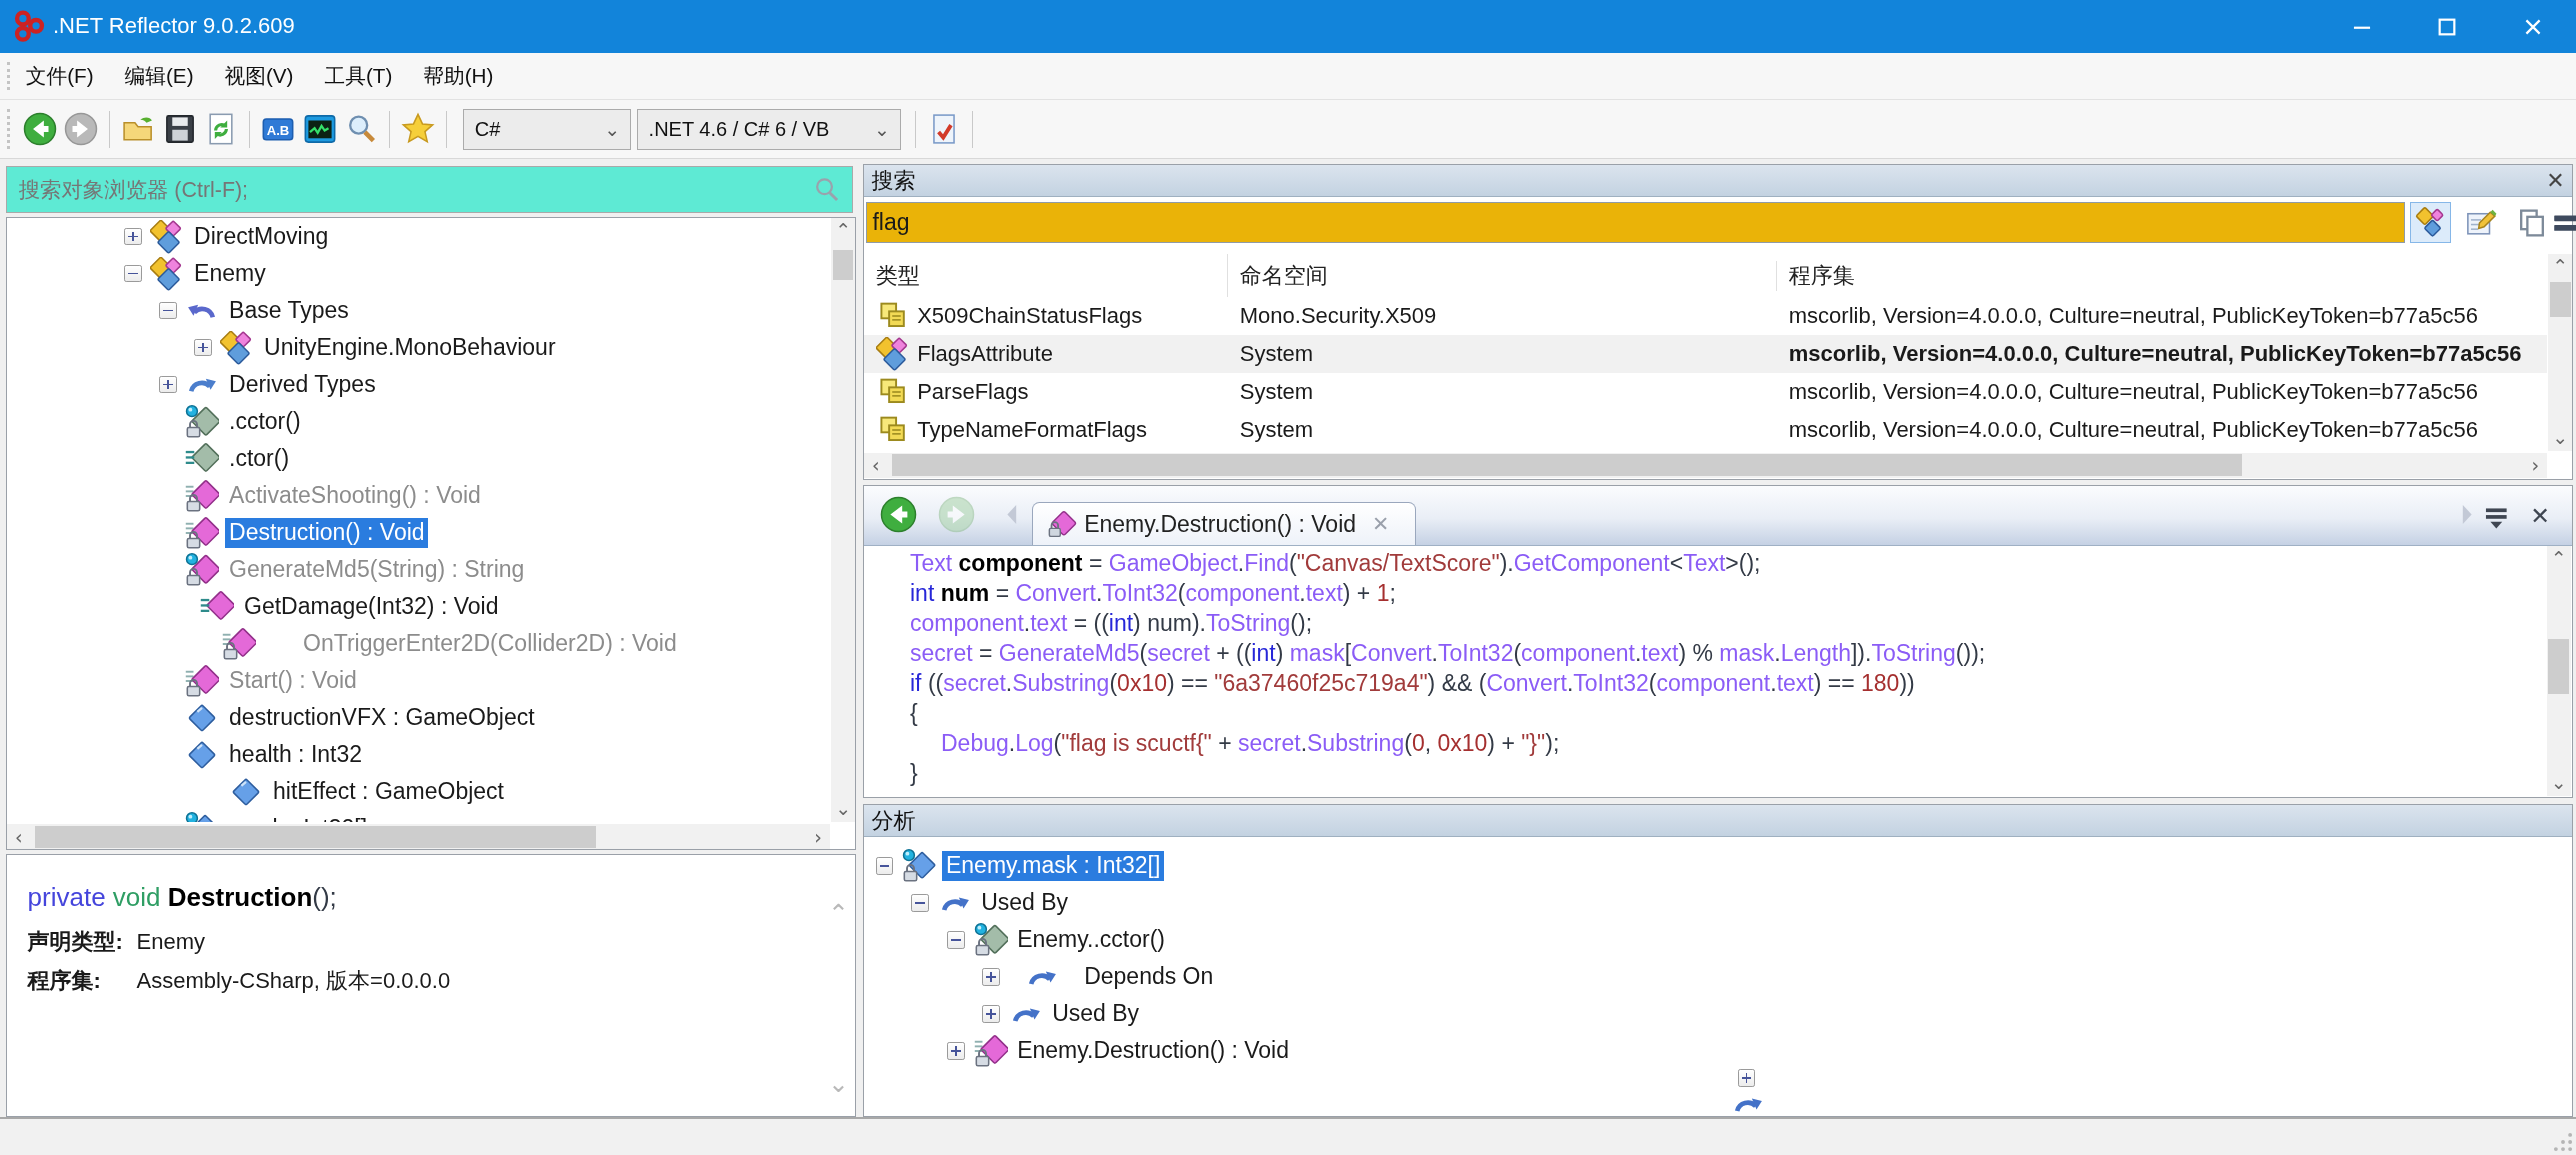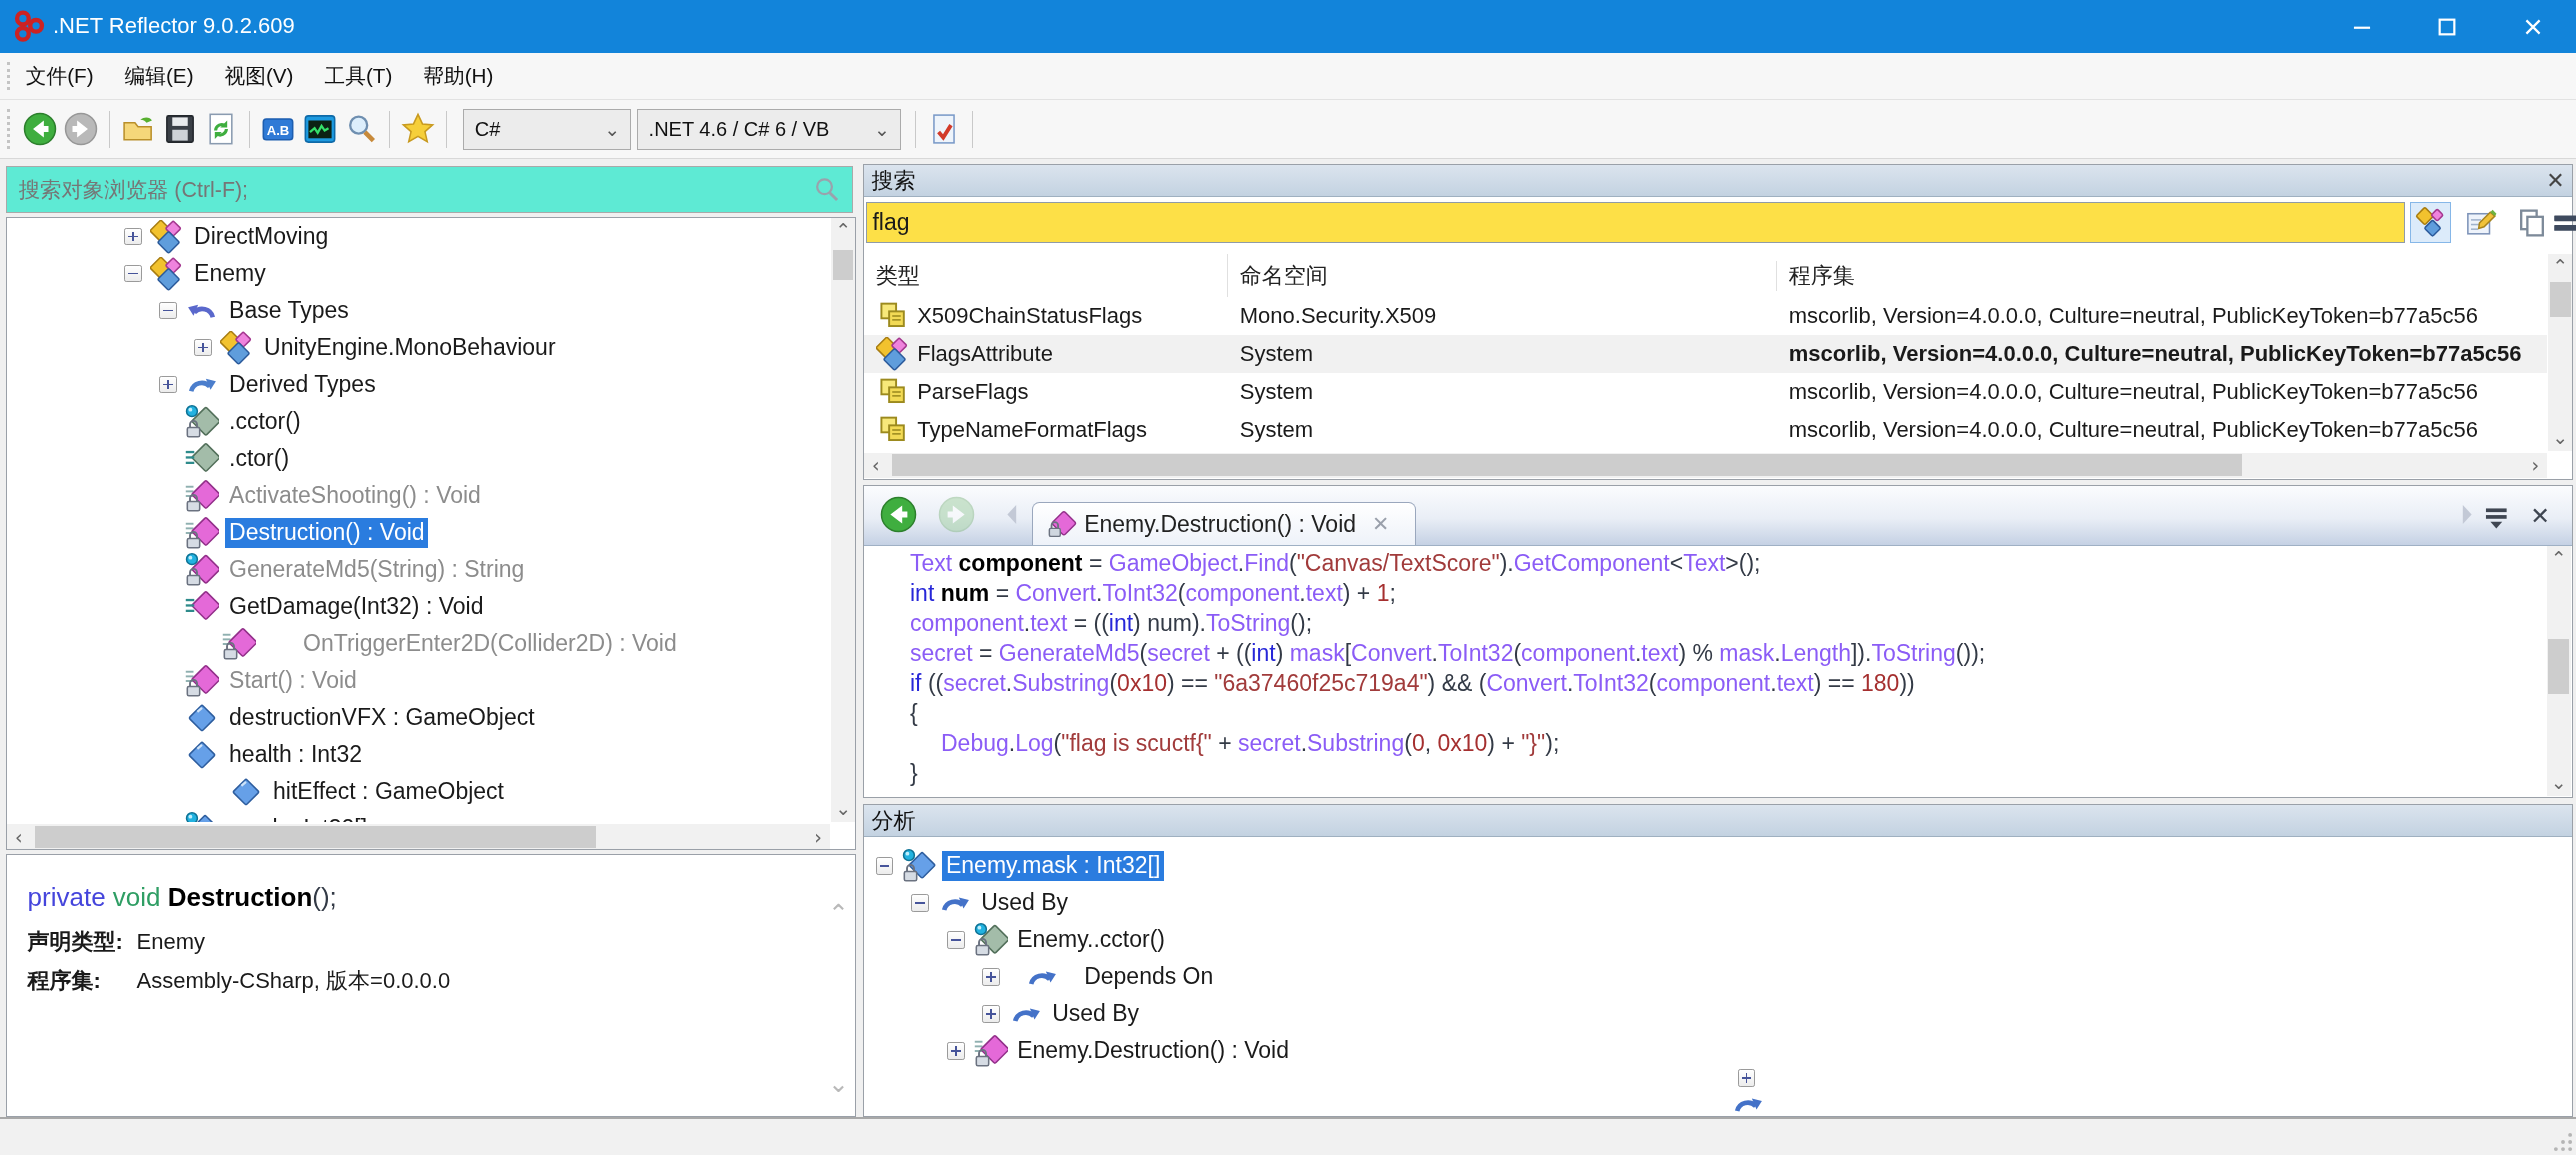--- a/index.html
+++ b/index.html
@@ -55,21 +55,21 @@
   .sig-kw{color:#4545dc}.sig-ty{color:#2f9e64}.sig-b{font-weight:bold;color:#000}
   .inforow{position:absolute;left:20.7px;font-size:22px}
   .inforow .lbl{font-weight:bold;display:inline-block;min-width:109px}
   #infopanel .upchev{position:absolute;right:5.9px;top:44px;color:#b9b9b9;font-size:25px}
   #infopanel .dnchev{position:absolute;right:5.9px;bottom:17.7px;color:#b9b9b9;font-size:25px}
   
   #statusbar{position:absolute;left:0;top:1117px;width:100%;height:38px;background:#f1f1f1;border-top:2.2px solid #a8a8a8;box-sizing:border-box}
   .sizegrip{position:absolute;right:2.2px;bottom:2.2px;width:22px;height:22px}
   
   #searchpanel{left:863px;top:164px;width:1710px;height:316px}
-  #searchinput{position:absolute;left:1.5px;top:37px;width:1539px;height:41px;border:1.5px solid #8f9ba8;box-sizing:border-box;display:flex;align-items:center;font-size:23px;padding-left:5.9px;background:#fde047}
+  #searchinput{position:absolute;left:1.5px;top:37px;width:1539px;height:41px;border:1.5px solid #8f9ba8;box-sizing:border-box;display:flex;align-items:center;font-size:23px;padding-left:5.9px;background:#eab308}
   .sic{position:absolute;top:37px;width:41px;height:41px;display:flex;align-items:center;justify-content:center}
   .sic.selbox{border:1.5px solid #86b7e8;background:#dcebfa;box-sizing:border-box}
   #stable{position:absolute;left:0;top:89px;right:25px;height:199px;overflow:hidden}
   .shead{display:flex;height:43px;align-items:center;font-size:22px;color:#222}
   .shead .c1,.shead .c2{border-right:1.5px solid #e0e0e0;box-sizing:border-box}
   .srow{display:flex;height:38px;align-items:center;font-size:22px}
   .srow.sel{background:#f1f1f1}
   .c1{width:364px;flex:none;display:flex;align-items:center;padding-left:11.8px;box-sizing:border-box;height:100%}
   .c2{width:549px;flex:none;padding-left:11.8px;box-sizing:border-box}
   .c3{flex:1;padding-left:11.8px;box-sizing:border-box;white-space:nowrap;overflow:hidden}
@@ -346,21 +346,21 @@
             <svg width="34" height="34" viewBox="0 0 44 44">
               <rect x="14" y="8" width="26" height="26" rx="2" fill="#e469d8" stroke="#93308a" stroke-width="2" transform="rotate(45 27 21)"></rect>
               <circle cx="9" cy="8" r="7" fill="#22b2e0" stroke="#0e7396" stroke-width="2"></circle>
               <circle cx="7" cy="6" r="2.5" fill="#bfeefc"></circle>
               <rect x="3" y="29" width="16" height="12" rx="2" fill="#d6dce4" stroke="#6b7280" stroke-width="2"></rect>
               <path d="M6.5 29v-4a4.5 4.5 0 0 1 9 0v4" fill="none" stroke="#6b7280" stroke-width="2.5"></path>
             </svg>
           </span>
           <span class="tlabel gray">GenerateMd5(String) : String</span>
         </div>
-        <div class="trow" style="padding-left: 152px;">
+        <div class="trow" style="padding-left: 152px; margin-left: 15px;">
           <span class="exp none"></span>
           <span class="ticon">
             <svg width="34" height="34" viewBox="0 0 44 44">
               <rect x="14" y="7" width="26" height="26" rx="2" fill="#e469d8" stroke="#93308a" stroke-width="2" transform="rotate(45 27 20)"></rect>
               <g stroke="#2e8b8b" stroke-width="3">
                 <line x1="1" y1="13" x2="12" y2="13"></line>
                 <line x1="1" y1="20" x2="12" y2="20"></line>
                 <line x1="1" y1="27" x2="12" y2="27"></line>
               </g>
             </svg>

